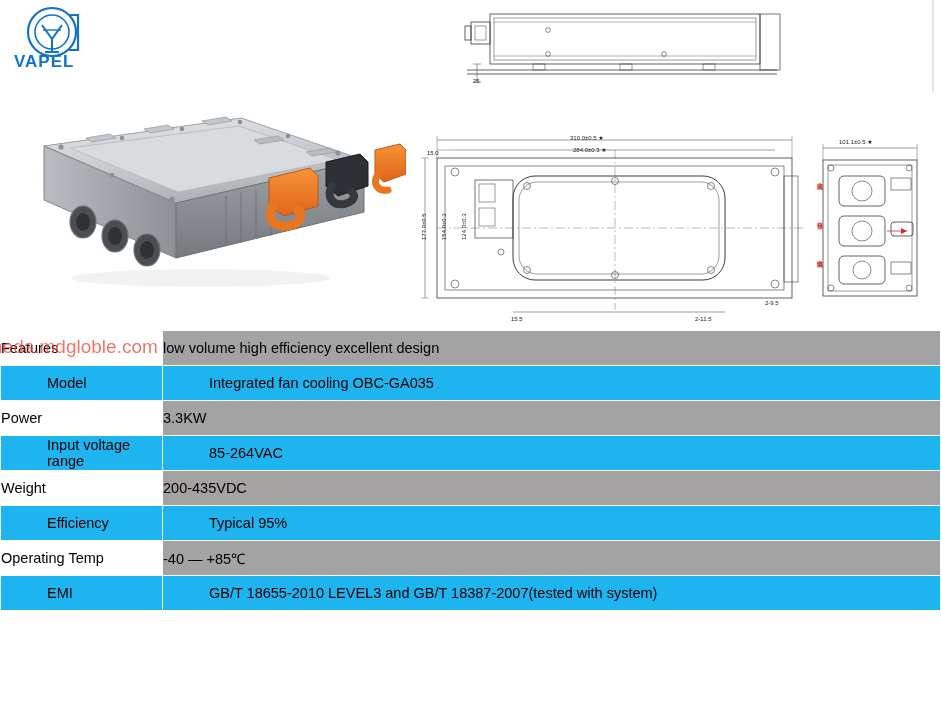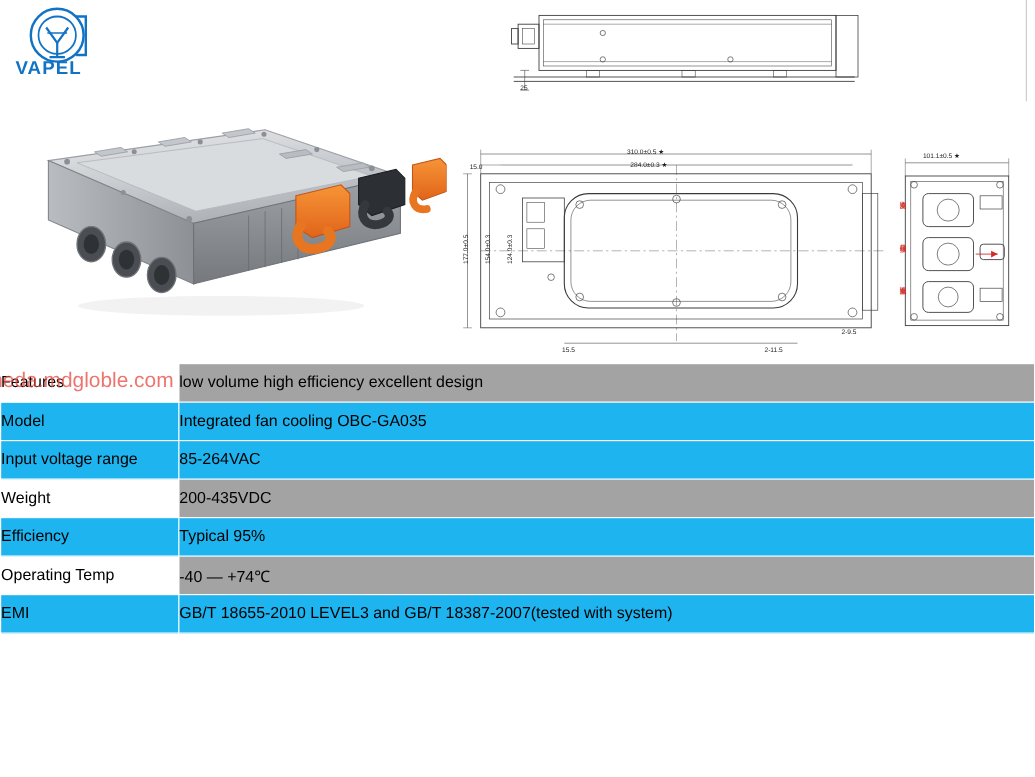--- a/index.html
+++ b/index.html
@@ -100,20 +100,21 @@
     font-size: 14.5px;
     color: #000000;
     height: 34px;
     padding: 0;
   }
   #spec-table tr.row-white td {
     background: #a3a3a3;
   }
   #spec-table tr.row-blue td {
     background: #1eb4ef;
+    padding-left: 46px;
   }
   #spec-table td.label-cell {
     width: 161px;
   }
   #spec-table tr.row-blue td.label-cell {
     background: #1eb4ef;
   }
   #spec-table tr.row-white td.label-cell {
     background: #ffffff;
   }
@@ -363,34 +364,38 @@
 <table id="spec-table">
   <tbody>
     <tr class="row-white">
       <td class="label-cell">Features</td>
       <td>low volume high efficiency excellent design</td>
     </tr>
     <tr class="row-blue">
       <td class="label-cell">Model</td>
       <td>Integrated fan cooling OBC-GA035</td>
     </tr>
+    <tr class="row-white">
+      <td class="label-cell">Power</td>
+      <td>3.3KW</td>
+    </tr>
     <tr class="row-blue">
       <td class="label-cell">Input voltage range</td>
       <td>85-264VAC</td>
     </tr>
     <tr class="row-white">
       <td class="label-cell">Weight</td>
       <td>200-435VDC</td>
     </tr>
     <tr class="row-blue">
       <td class="label-cell">Efficiency</td>
       <td>Typical 95%</td>
     </tr>
     <tr class="row-white">
       <td class="label-cell">Operating Temp</td>
-      <td>-40 — +74℃</td>
+      <td>-40 — +85℃</td>
     </tr>
     <tr class="row-blue">
       <td class="label-cell">EMI</td>
       <td>GB/T 18655-2010 LEVEL3 and GB/T 18387-2007(tested with system)</td>
     </tr>
   </tbody>
 </table>
 
 </body></html>

